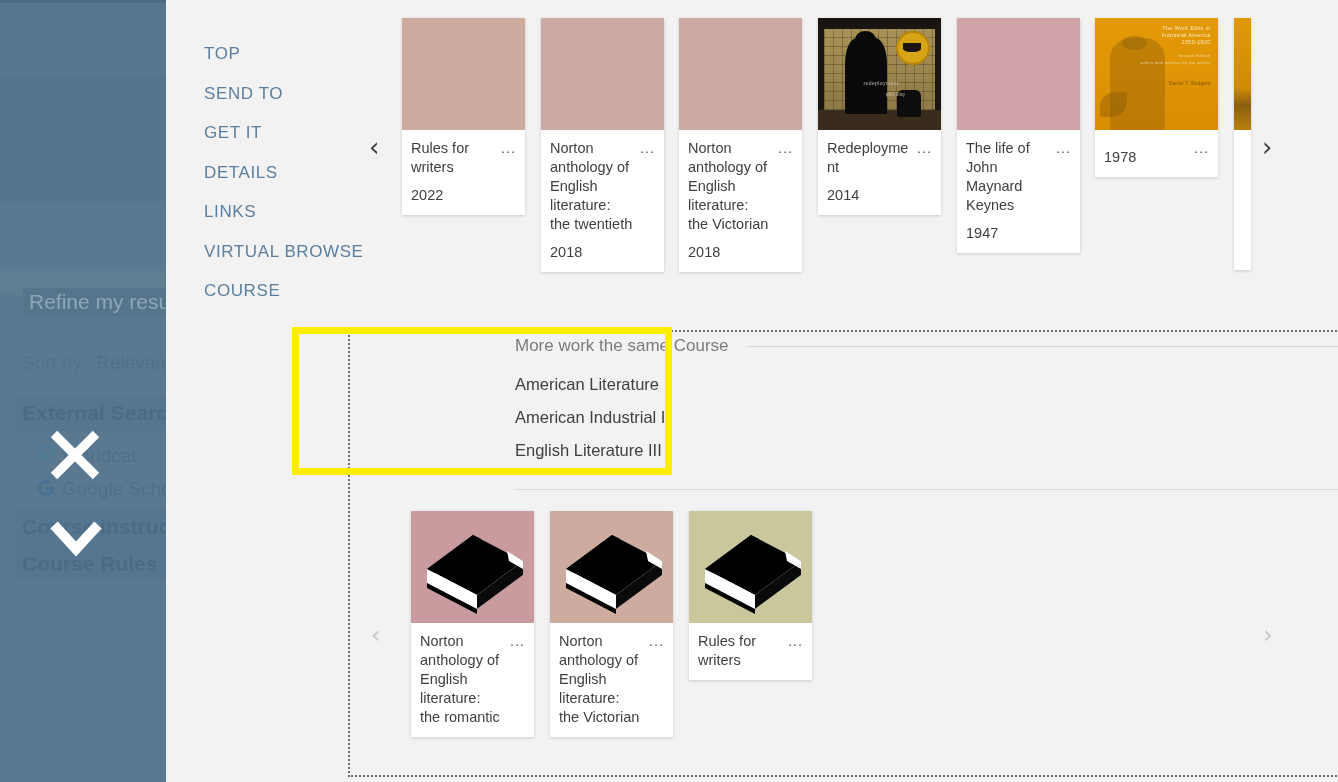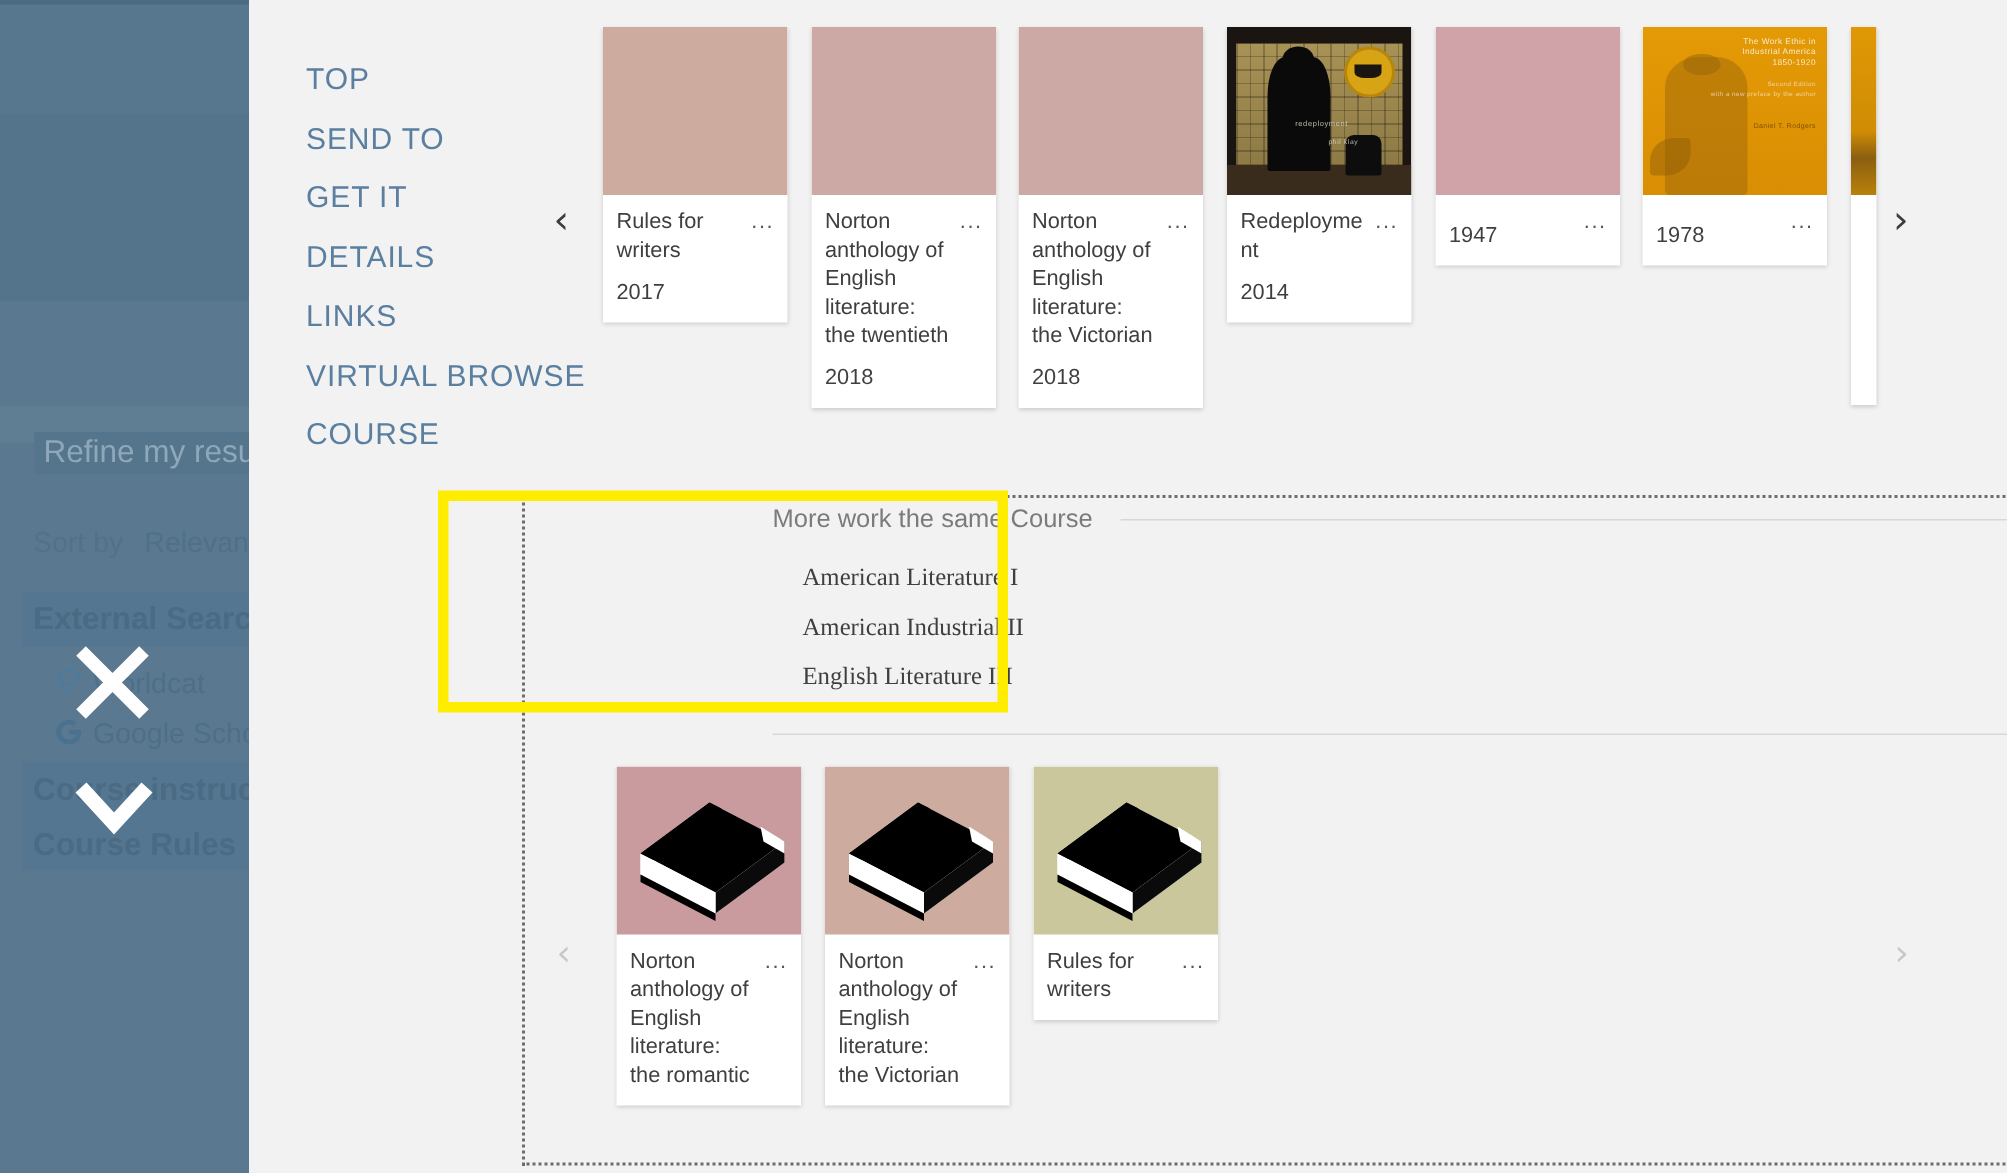--- a/index.html
+++ b/index.html
@@ -155,21 +155,21 @@
     background: #f2f2f2;
   }
 
   
   .nav {
     position: absolute;
     left: 38px; top: 44px;
     width: 200px;
   }
   .nav-item {
-    font-size: 20px;
+    font-size: 17px;
     letter-spacing: 0.6px;
     color: #5a7fa0;
     line-height: 19px;
     margin-bottom: 20.5px;
     cursor: pointer;
     white-space: nowrap;
   }
 
   
   .carousel { position: absolute; }
@@ -351,21 +351,21 @@
   }
   .sec-rule {
     flex: 1;
     height: 1px;
     background: #d7d7d7;
     margin-left: 18px;
   }
 
   .course-links {
     position: absolute;
-    left: 369px; top: 374px; font-family: Liberation Serif, serif;
+    left: 349px; top: 374px;
   }
   .course-link {
     font-size: 16.5px;
     color: #3f3f3f;
     line-height: 21px;
     margin-bottom: 12px;
     cursor: pointer;
     white-space: nowrap;
   }
 
@@ -461,21 +461,21 @@
     <div class="carousel" style="left:0;top:0;width:1172px;height:300px;">
 
       <div class="car-arrow" style="left:203px;top:134px;">‹</div>
       <div class="car-arrow" style="left:1096px;top:134px;">›</div>
 
       <div class="card" style="left:236px;top:18px;">
         <div class="card-thumb" style="background:#cdab9e;"></div>
         <div class="card-body">
           <div class="card-title"><span class="ell">...</span><span>Rules for
 writers</span></div>
-          <div class="card-date">2017</div>
+          <div class="card-date">2022</div>
         </div>
       </div>
 
       <div class="card" style="left:375px;top:18px;">
         <div class="card-thumb" style="background:#cda9a6;"></div>
         <div class="card-body">
           <div class="card-title"><span class="ell">...</span><span>Norton
 anthology of
 English
 literature:
@@ -512,21 +512,24 @@
         <div class="card-body">
           <div class="card-title"><span class="ell">...</span><span>Redeployme
 nt</span></div>
           <div class="card-date">2014</div>
         </div>
       </div>
 
       <div class="card" style="left:791px;top:18px;">
         <div class="card-thumb" style="background:#cfa3a8;"></div>
         <div class="card-body">
-          <div class="card-title"><span class="ell">...</span></div>
+          <div class="card-title"><span class="ell">...</span><span>The life of
+John
+Maynard
+Keynes</span></div>
           <div class="card-date">1947</div>
         </div>
       </div>
 
       <div class="card" style="left:929px;top:18px;">
         <div class="card-thumb">
           <div class="cover-workethic">
             <div class="we-fig"></div>
             <div class="we-head"></div>
             <div class="we-leaf"></div>

